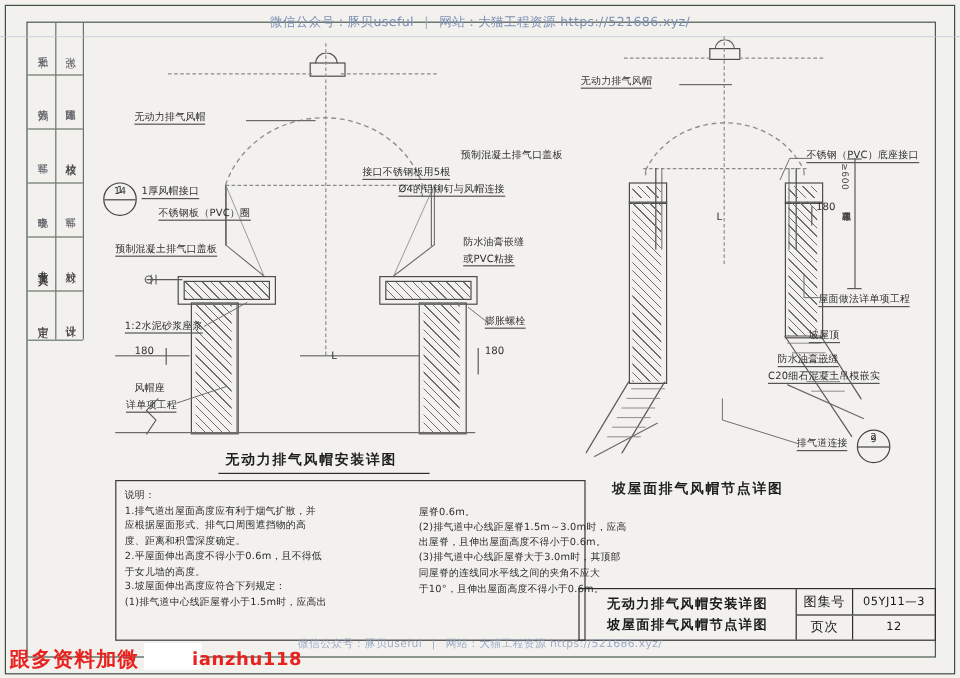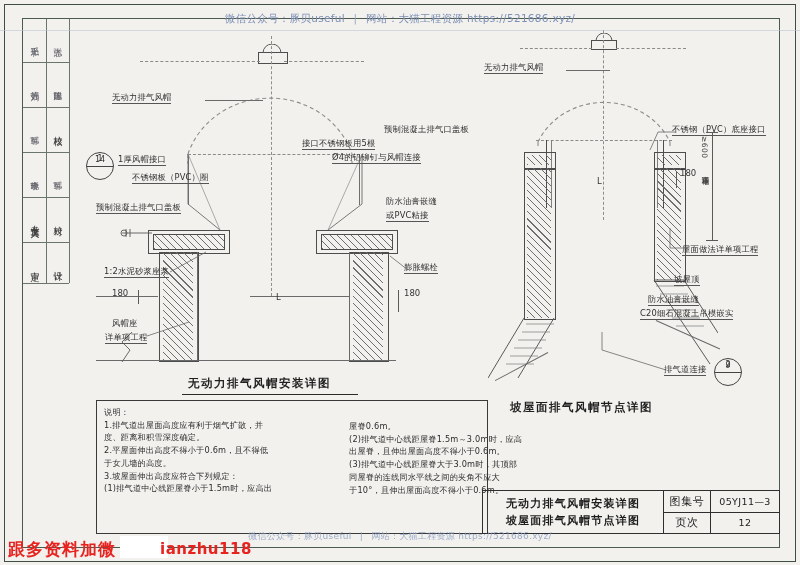--- a/index.html
+++ b/index.html
@@ -351,20 +351,21 @@
     <div class="num" style="left:597px;top:176px;">L</div>
 
     <div class="cap" style="left:510px;top:400px;">坡屋面排气风帽节点详图</div>
   </div>
 
   <div class="box" style="left:96px;top:400px;width:390px;height:132px;border-color:#3a3a3a;"></div>
 
   <div class="notes" style="left:104px;top:406px;width:200px;">
     <div>说明：</div>
     <div>1.排气道出屋面高度应有利于烟气扩散，并</div>
+    <div>应根据屋面形式、排气口周围遮挡物的高</div>
     <div>度、距离和积雪深度确定。</div>
     <div>2.平屋面伸出高度不得小于0.6m，且不得低</div>
     <div>于女儿墙的高度。</div>
     <div>3.坡屋面伸出高度应符合下列规定：</div>
     <div>(1)排气道中心线距屋脊小于1.5m时，应高出</div>
   </div>
 
   <div class="notes" style="left:310px;top:420px;width:180px;margin-left:39px;">
     <div>屋脊0.6m。</div>
     <div>(2)排气道中心线距屋脊1.5m～3.0m时，应高</div>

